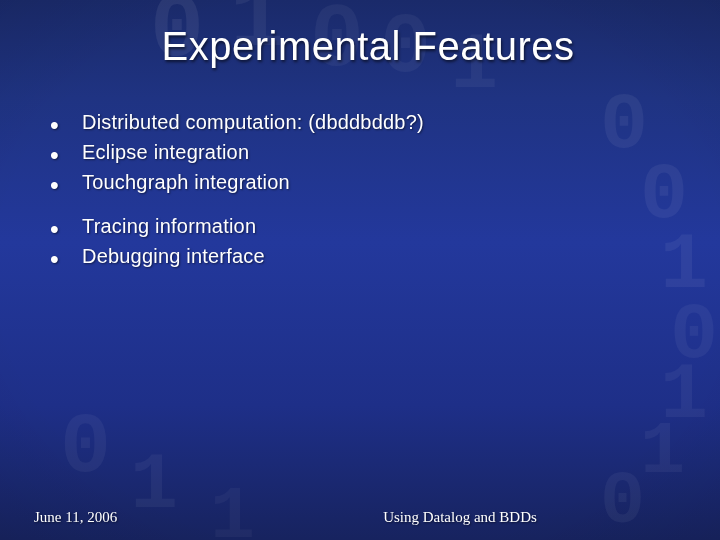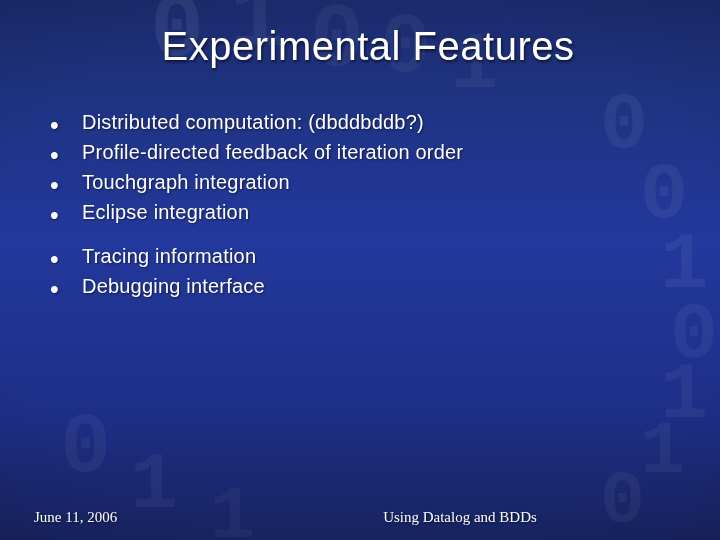--- a/index.html
+++ b/index.html
@@ -118,23 +118,22 @@
       <span style="left: 60px; top: 400px; font-size: 85px; color: rgba(255, 255, 255, 0.05);">0</span>
       <span style="left: 130px; top: 440px; font-size: 80px; color: rgba(255, 255, 255, 0.05);">1</span>
       <span style="left: 210px; top: 475px; font-size: 75px; color: rgba(255, 255, 255, 0.04);">1</span>
     </div>
 
   <h1 class="title">Experimental Features</h1>
 
   <div class="content">
     <ul>
       <li>Distributed computation: (dbddbddb?)</li>
-      <li>Profile-directed feedback of iteration order</li>
+      <li>Eclipse integration</li>
       <li>Touchgraph integration</li>
-      <li>Eclipse integration</li>
       <div class="gap"></div>
       <li>Tracing information</li>
       <li>Debugging interface</li>
     </ul>
   </div>
 
   <div class="footer">
     <div class="footer-left">June 11, 2006</div>
     <div class="footer-center">
       <span>Using Datalog and BDDs</span><br>

